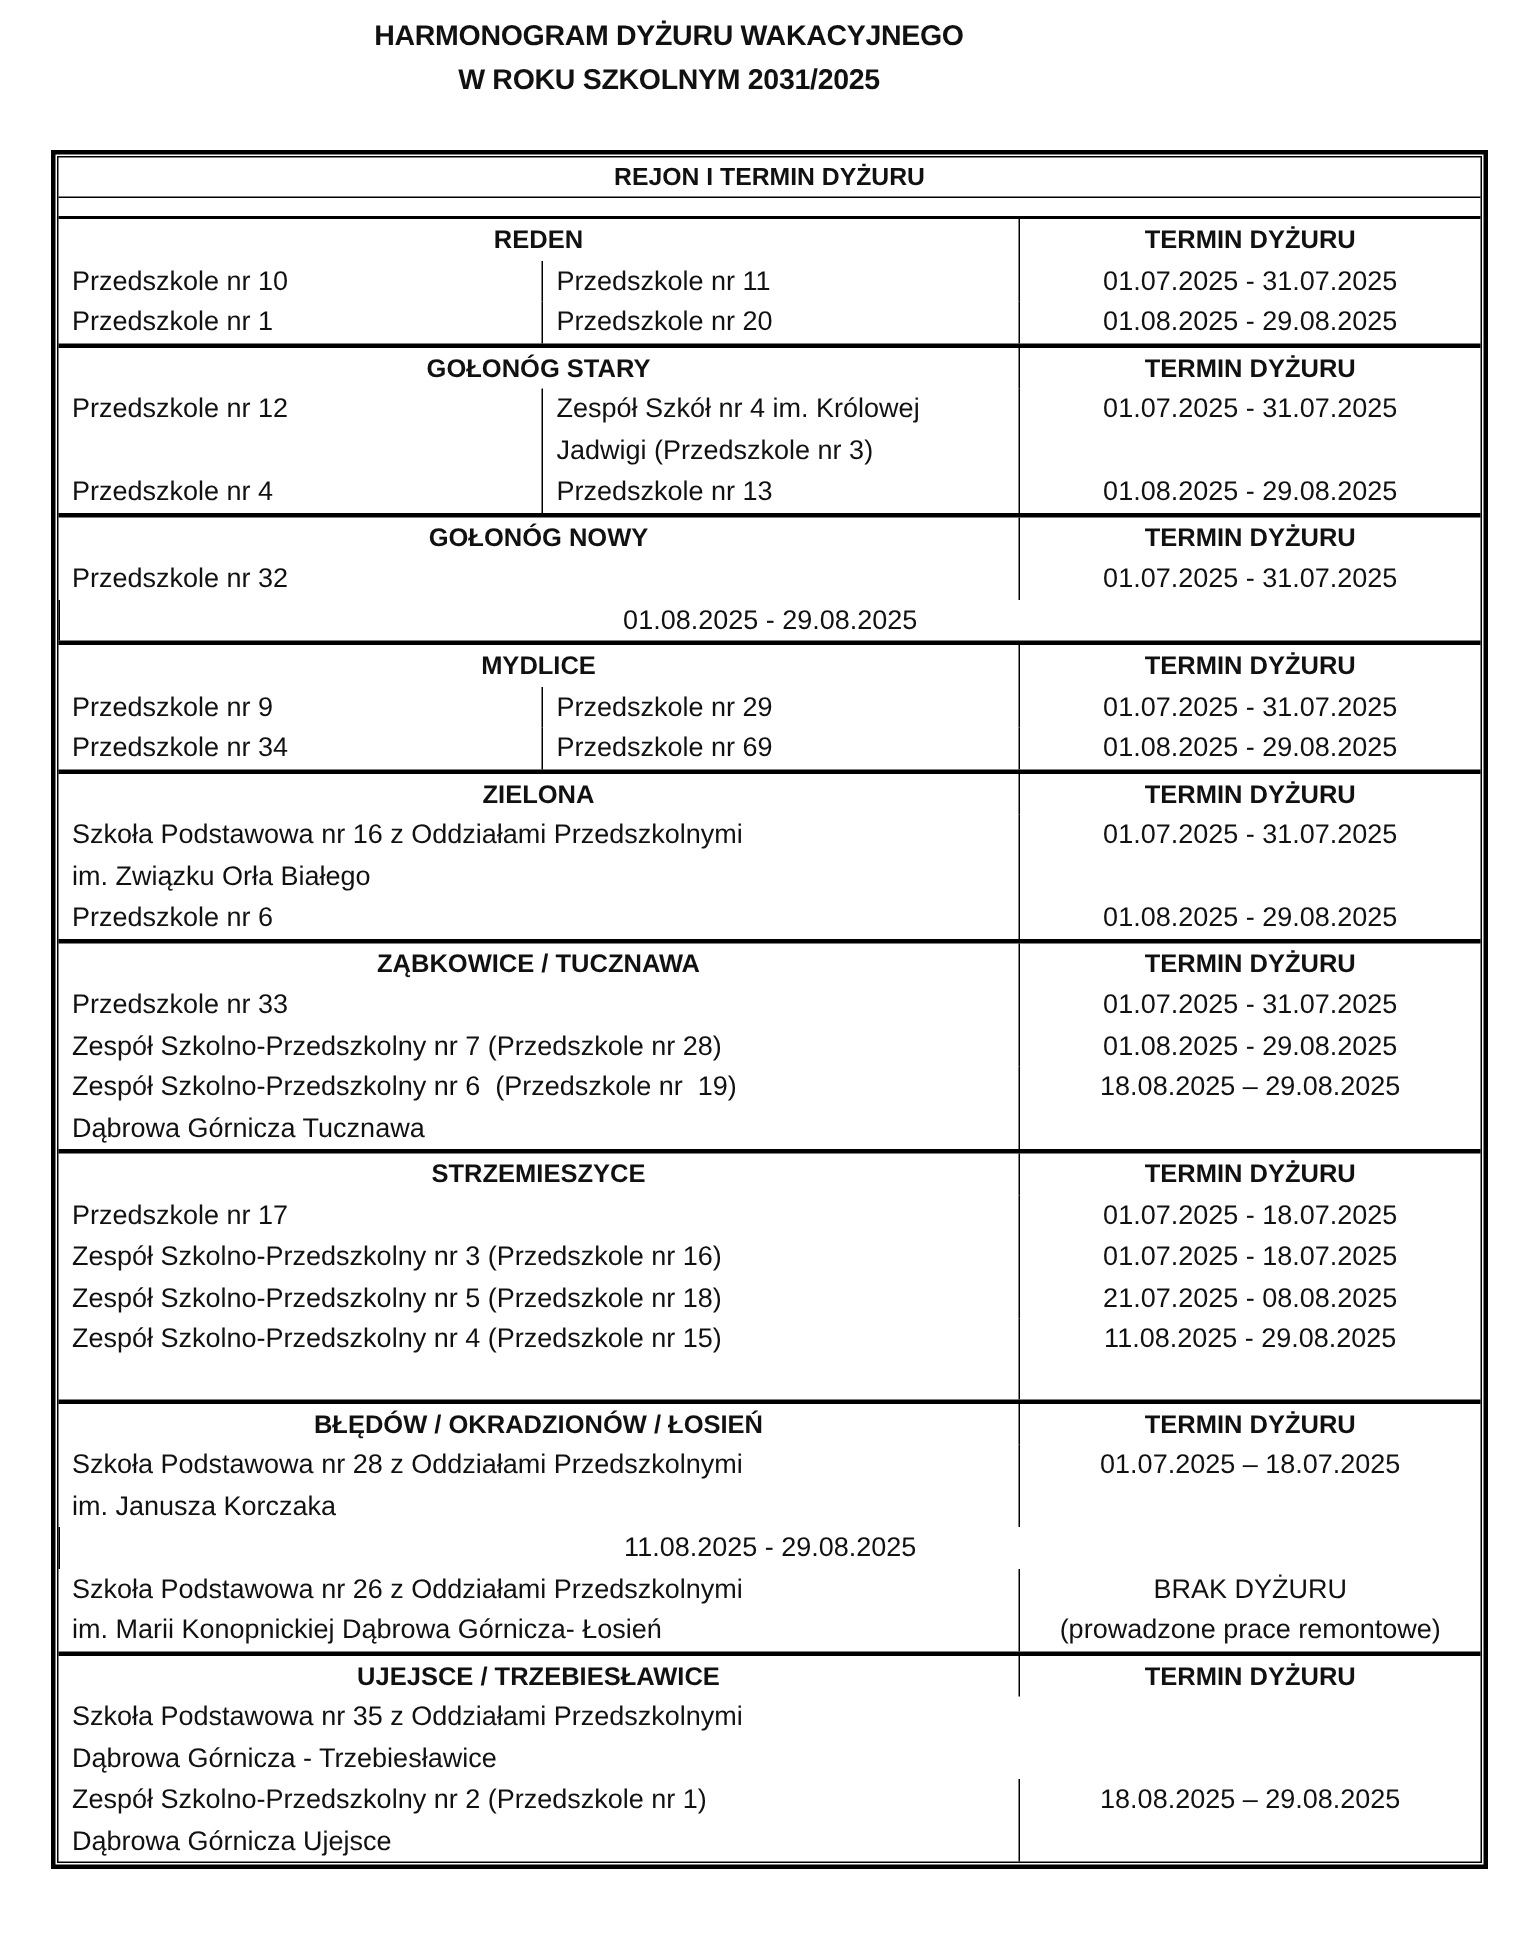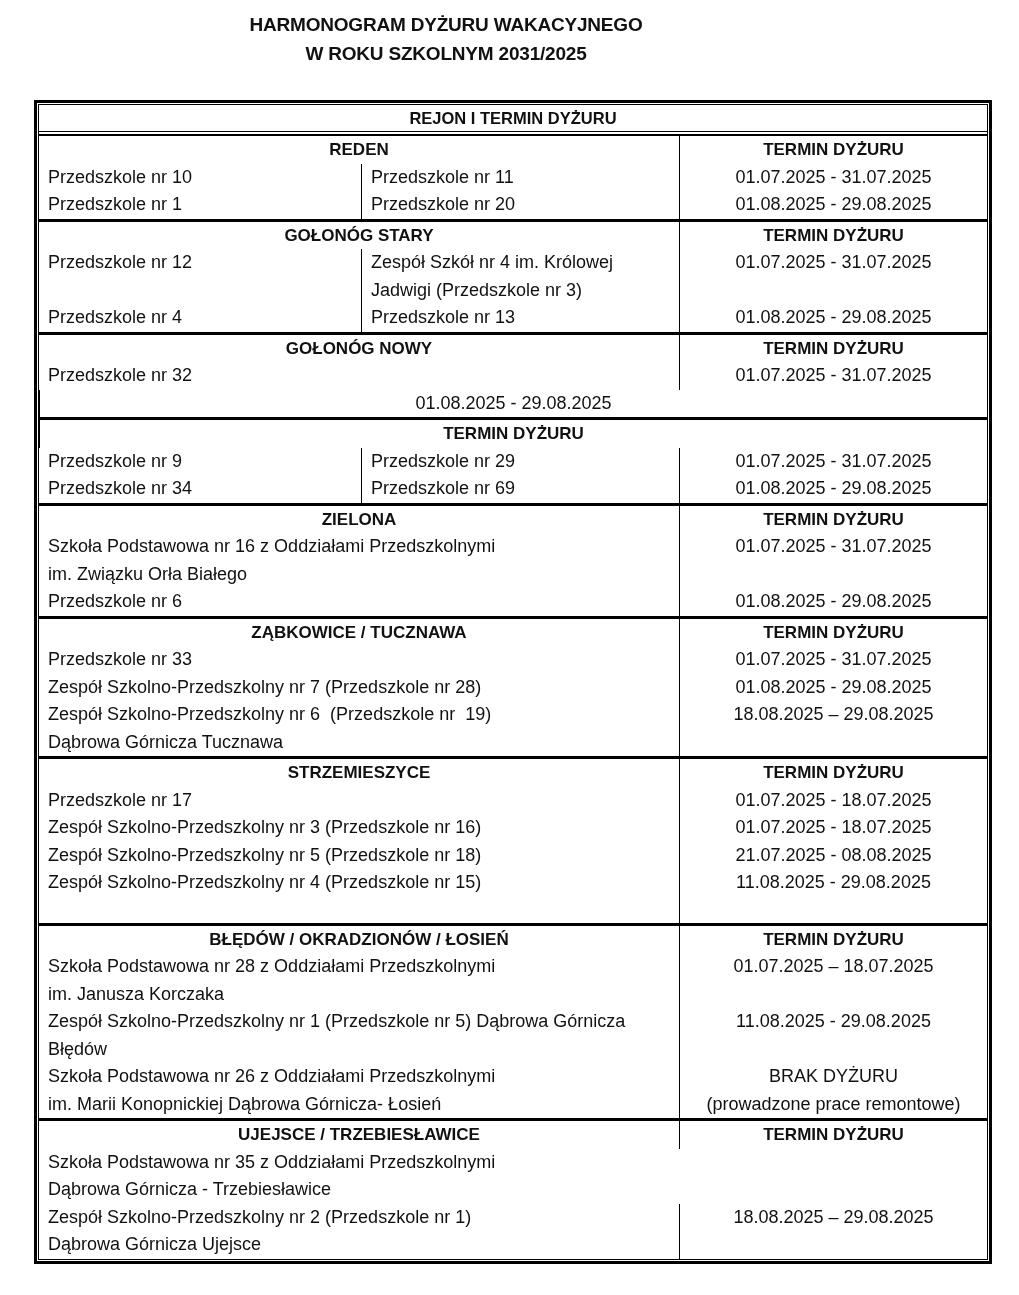--- a/index.html
+++ b/index.html
@@ -15,21 +15,21 @@
   .sheet {
     position: absolute; left: 34px; top: 100px; width: 958px;
     border: 3px solid #000; box-sizing: border-box; padding: 1px;
   }
   .inner { border: 1px solid #000; }
   .head-row {
     height: 26px; line-height: 26px; text-align: center; font-weight: bold;
     font-size: 16.5px; border-bottom: 1px solid #000;
   }
   .section { border-top: 3px double #000; }
-  .section.first { border-top: 2px solid #000; margin-top: 2px; }
+  .section.first { border-top: 2px solid #000; margin-top: 12px; }
   .section.thick { border-top: 3px solid #000; }
   .row { display: flex; font-size: 18px; }
   .left { width: 640px; box-sizing: border-box; padding-left: 9px; position: relative; }
   .right { flex: 1; border-left: 1px solid #000; text-align: center; }
   .sec-title { font-weight: bold; text-align: center; padding-left: 0; font-size: 17px; }
   .term-title { font-weight: bold; font-size: 17px; }
   .line { display: block; height: 27.5px; line-height: 27.5px; white-space: nowrap; }
   .split { display: flex; }
   .split .a { width: 313px; }
   .split .b { flex: 1; border-left: 1px solid #000; padding-left: 9px; }
@@ -129,20 +129,23 @@
       </div>
       <div class="row">
         <div class="right">
             <span class="line">01.08.2025 - 29.08.2025</span>
           </div>
       </div>
     </div>
 
     <div class="section thick">
       <div class="row">
+        <div class="left sec-title">
+            <span class="line">MYDLICE</span>
+          </div>
         <div class="right term-title">
             <span class="line">TERMIN DYŻURU</span>
           </div>
       </div>
       <div class="row">
         <div class="left split">
             <span class="a line">Przedszkole nr 9</span>
             <span class="b line">Przedszkole nr 29</span>
           </div>
         <div class="right">
@@ -280,24 +283,20 @@
       <div class="row">
         <div class="left">
             <span class="line">Szkoła Podstawowa nr 28 z Oddziałami Przedszkolnymi</span>
             <span class="line">im. Janusza Korczaka</span>
           </div>
         <div class="right">
             <span class="line">01.07.2025 – 18.07.2025</span>
           </div>
       </div>
       <div class="row">
-        <div class="left">
-            <span class="line">Zespół Szkolno-Przedszkolny nr 1 (Przedszkole nr 5) Dąbrowa Górnicza</span>
-            <span class="line">Błędów</span>
-          </div>
         <div class="right">
             <span class="line">11.08.2025 - 29.08.2025</span>
           </div>
       </div>
       <div class="row">
         <div class="left">
             <span class="line">Szkoła Podstawowa nr 26 z Oddziałami Przedszkolnymi</span>
             <span class="line">im. Marii Konopnickiej Dąbrowa Górnicza- Łosień</span>
           </div>
         <div class="right">

